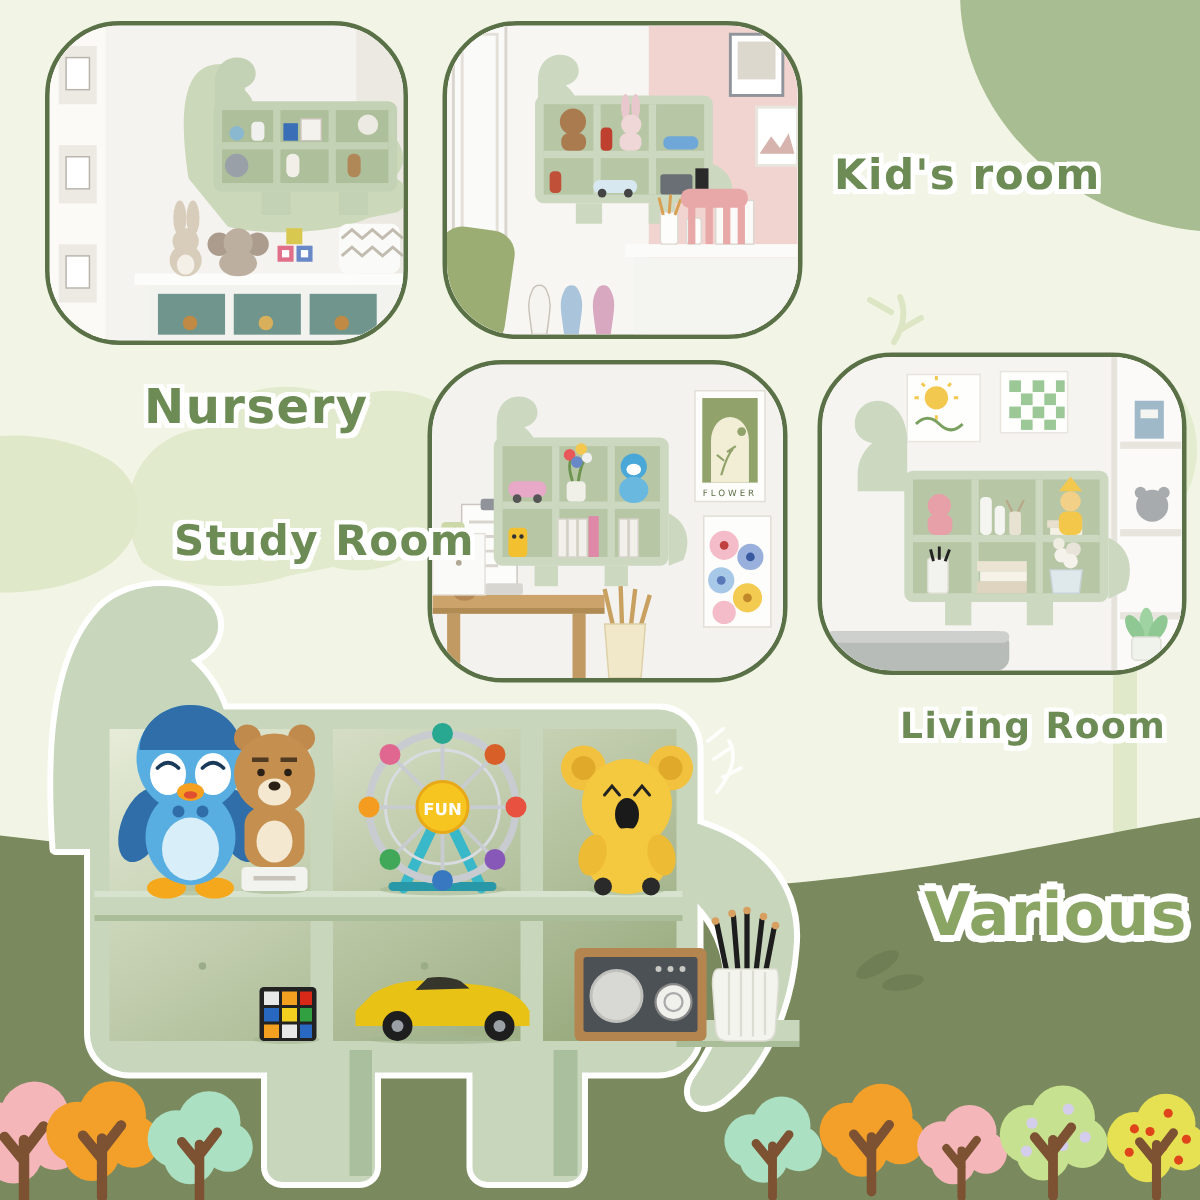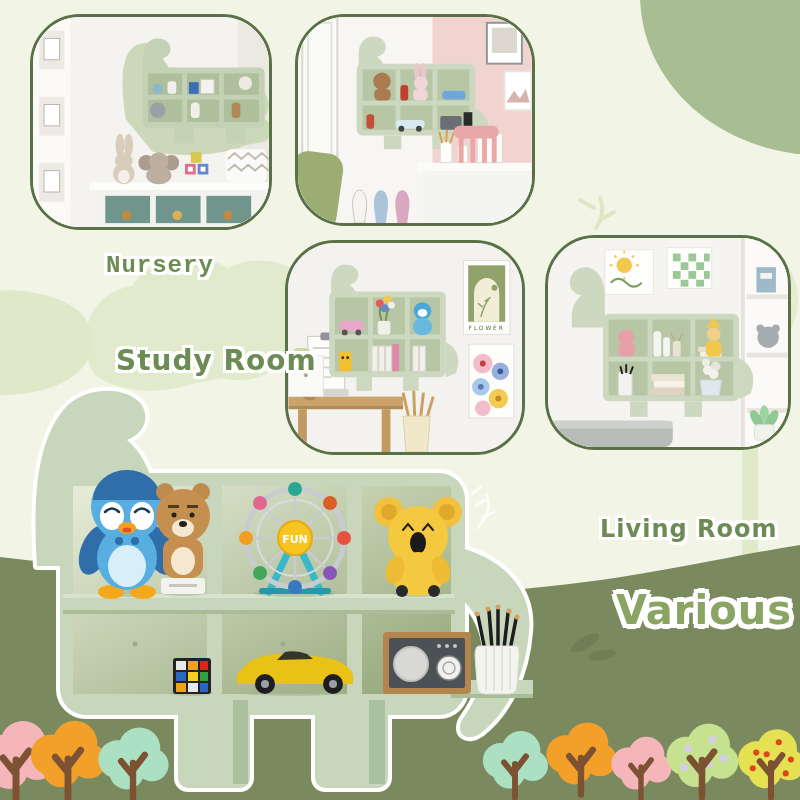--- a/index.html
+++ b/index.html
@@ -8,24 +8,24 @@
   .layer{position:absolute;left:0;top:0;}
   .bg-blob{position:absolute;left:640px;top:-165px;width:360px;height:320px;border-radius:50%;
            background:#a9bd92;z-index:1;}
   .ground{position:absolute;left:0;top:535px;width:800px;height:265px;z-index:2;}
   .photo{position:absolute;border:3px solid #5a7147;border-radius:50px;overflow:hidden;
          background:#f6f5f1;box-sizing:border-box;z-index:3;}
   .photo svg{display:block;width:100%;height:100%;}
   .room-label{position:absolute;z-index:5;font-weight:bold;color:#6d8b54;letter-spacing:1px;
     text-shadow:-3px -3px 0 #fff,3px -3px 0 #fff,-3px 3px 0 #fff,3px 3px 0 #fff,
                 -3px 0 0 #fff,3px 0 0 #fff,0 -3px 0 #fff,0 3px 0 #fff;}
-  .label-nursery{left:106px;top:252px;font-size:24px;font-family:Liberation Mono, monospace;}
+  .label-nursery{left:96px;top:252px;font-size:32px;}
   .label-kids{left:556px;top:100px;font-size:28px;}
   .label-study{left:116px;top:344px;font-size:28px;}
-  .label-living{left:600px;top:470px;font-size:24px;margin-top:45px;}
+  .label-living{left:600px;top:470px;font-size:24px;}
   .headline{position:absolute;right:8px;top:588px;z-index:6;text-align:right;
     font-size:40px;line-height:45px;font-weight:bold;color:#8aa463;letter-spacing:1px;
     text-shadow:-4px -4px 0 #fff,4px -4px 0 #fff,-4px 4px 0 #fff,4px 4px 0 #fff,
                 -5px 0 0 #fff,5px 0 0 #fff,0 -5px 0 #fff,0 5px 0 #fff;}
   .headline span{display:block;}
   .product{position:absolute;left:15px;top:378px;z-index:5;}
   .tree{position:absolute;bottom:0;z-index:7;}
   .decor{z-index:0;pointer-events:none;}
 </style>
 </head>
@@ -360,20 +360,21 @@
             <circle cx="162" cy="128" r="4" fill="#efece2"></circle>
           <path d="M156,146 h22 l-2,16 h-18 Z" fill="#dfe8ea" stroke="#c8d4d8"></path>
         </g>
       </g>
       <rect x="0" y="188" width="128" height="27" rx="9" fill="#b8bcb8"></rect>
       <rect x="0" y="188" width="128" height="8" rx="4" fill="#cdd0cc"></rect>
     </svg>
   </div>
 
   <span class="room-label label-nursery">Nursery</span>
+  <span class="room-label label-kids">Kid's room</span>
   <span class="room-label label-study">Study Room</span>
   <span class="room-label label-living">Living Room</span>
 
   <svg class="product" width="530" height="422" viewBox="0 0 530 422">
     <defs>
       <linearGradient id="wallg" x1="0" y1="0" x2="1" y2="1">
         <stop offset="0" stop-color="#e6ecd8"></stop>
           <stop offset="1" stop-color="#92a577"></stop>
       </linearGradient>
     </defs>

